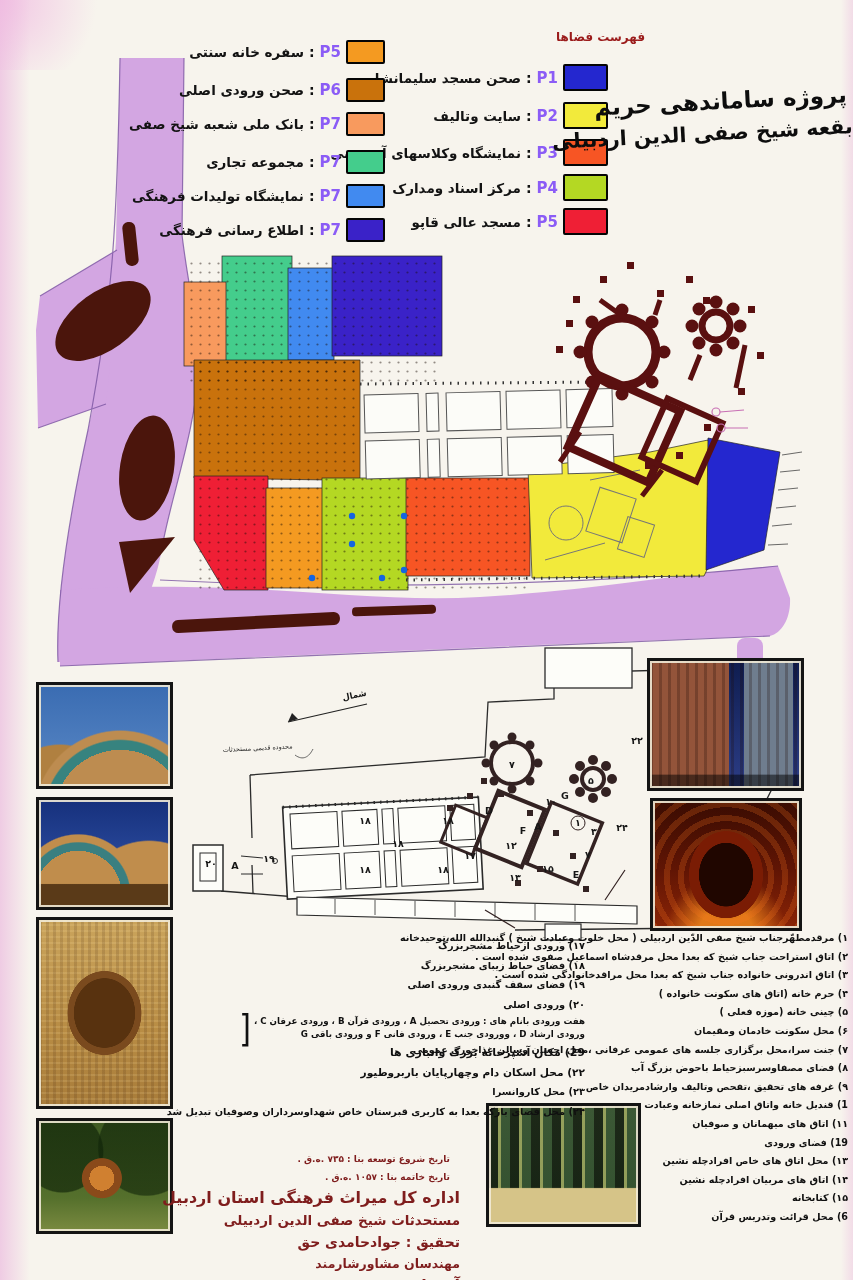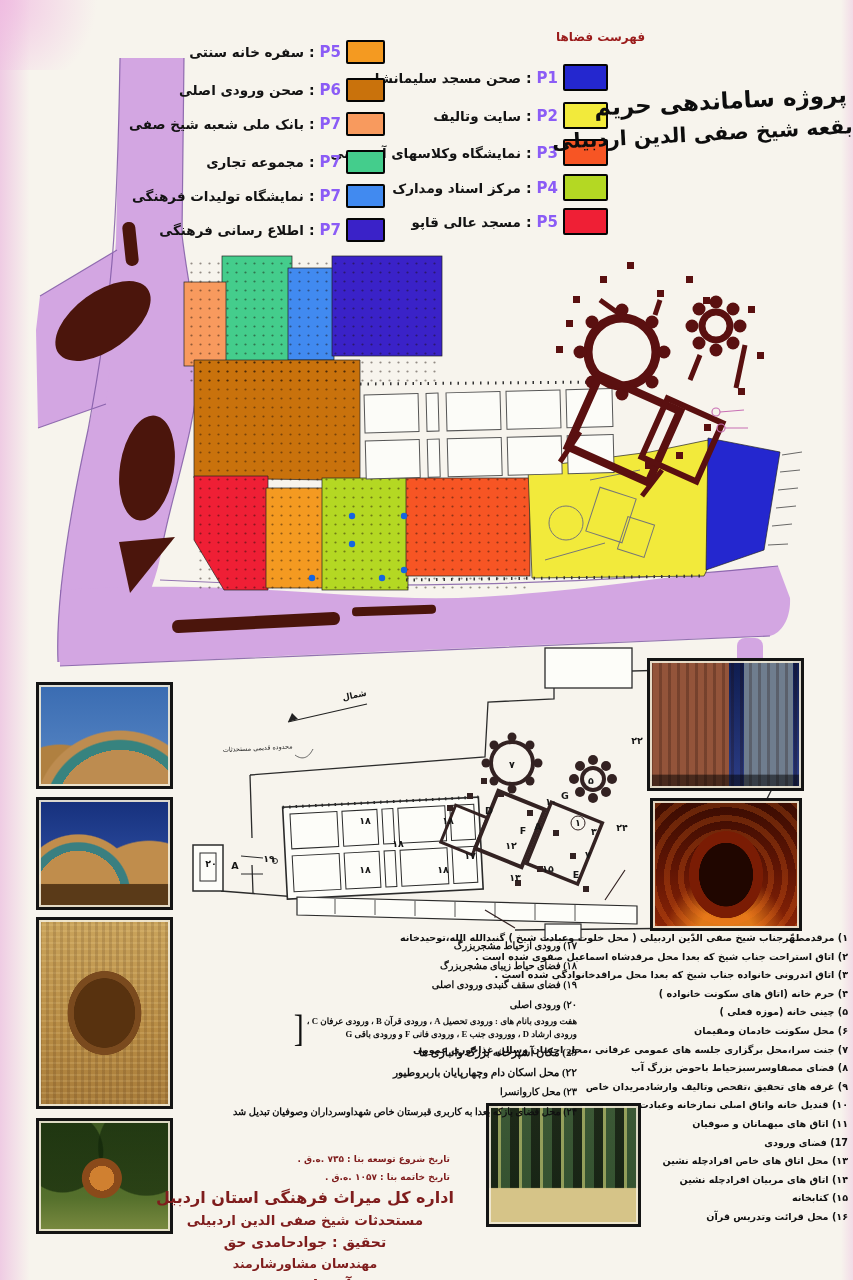--- a/index.html
+++ b/index.html
@@ -37,32 +37,32 @@
   .t1{font-size:23px;}
   .t2{font-size:20.5px;}
 
   
   .photo{position:absolute;border:3px solid #141414;
     box-shadow:inset 0 0 0 2px rgba(242,235,215,.9);}
 
   
   .notes{position:absolute;direction:rtl;text-align:right;color:#101010;font-weight:700;}
   .notes-r{right:5px;top:929px;width:300px;font-size:9.6px;line-height:18.6px;white-space:nowrap;}
-  .notes-l{right:276px;top:936px;width:310px;font-size:9.8px;line-height:19.5px;white-space:nowrap;font-family:Liberation Serif, serif;}
+  .notes-l{right:268px;top:936px;width:310px;font-size:9.8px;line-height:19.5px;white-space:nowrap;}
   .notes div{white-space:nowrap;}
   .bracket{display:flex;direction:rtl;align-items:center;gap:3px;margin:1px 0 2px 0;}
   .bracket .lines{font-size:8.7px;line-height:13px;font-weight:700;}
   .bracket .br{font-size:30px;font-weight:400;transform:scaleY(1.25);line-height:26px;}
   .nb1{font-size:11px;}
   .nb2{font-size:10.6px;}
 
   
   .credits{position:absolute;left:150px;top:1118px;width:310px;direction:rtl;color:#7f1d1d;margin-top:30px;}
   .cd{position:absolute;right:10px;font-size:9px;font-weight:700;white-space:nowrap;}
-  .cc{position:absolute;left:0;width:100%;text-align:center;font-weight:700;white-space:nowrap;}
+  .cc{position:absolute;left:0;width:100%;text-align:right;font-weight:700;white-space:nowrap;}
 </style>
 </head>
 <body>
 
 <div class="page">
 
   <div class="abs edge-l"></div>
   <div class="abs edge-r"></div>
   <div class="abs edge-tl"></div>
 
@@ -431,27 +431,27 @@
   <div class="notes notes-r">
     <div>۱) مرقدمطهّرجناب شیخ صفی الدّین اردبیلی ( محل خلوت وعبادت شیخ ) گنبدالله الله،توحیدخانه</div>
     <div>۲) اتاق استراحت جناب شیخ که بعدا محل مرقدشاه اسماعیل صفوی شده است .</div>
     <div>۳) اتاق اندرونی خانواده جناب شیخ که بعدا محل مراقدخانوادگی شده است .</div>
     <div>۴) حرم خانه (اتاق های سکونت خانواده )</div>
     <div>۵) چینی خانه (موزه فعلی )</div>
     <div>۶) محل سکونت خادمان ومقیمان</div>
     <div>۷) جنت سرا،محل برگزاری جلسه های عمومی عرفانی ،محل احسان وسالن غذاخوری عمومی</div>
     <div>۸) فضای مصفاوسرسبزحیاط باحوض بزرگ آب</div>
     <div>۹) غرفه های تحقیق ،تفحص وتالیف وارشادمریدان خاص</div>
-    <div>۱۰) قندیل خانه واتاق اصلی نمازخانه وعبادت</div>
+    <div>1) قندیل خانه واتاق اصلی نمازخانه وعبادت</div>
     <div>۱۱) اتاق های میهمانان و صوفیان</div>
-    <div>17) فضای ورودی</div>
+    <div>19) فضای ورودی</div>
     <div>۱۳) محل اتاق های خاص افرادچله نشین</div>
     <div>۱۴) اتاق های مربیان افرادچله نشین</div>
     <div>۱۵) کتابخانه</div>
-    <div>۱۶) محل قرائت وتدریس قرآن</div>
+    <div>6) محل قرائت وتدریس قرآن</div>
   </div>
 
   <div class="notes notes-l">
     <div>۱۷) ورودی ازحیاط مشجربزرگ</div>
     <div>۱۸) فضای حیاط زیبای مشجربزرگ</div>
     <div>۱۹) فضای سقف گنبدی ورودی اصلی</div>
     <div>۲۰) ورودی اصلی</div>
     <div class="bracket">
       <div class="lines">
         <div>هفت ورودی بانام های : ورودی تحصیل A ، ورودی قرآن B ، ورودی عرفان C ،</div>

